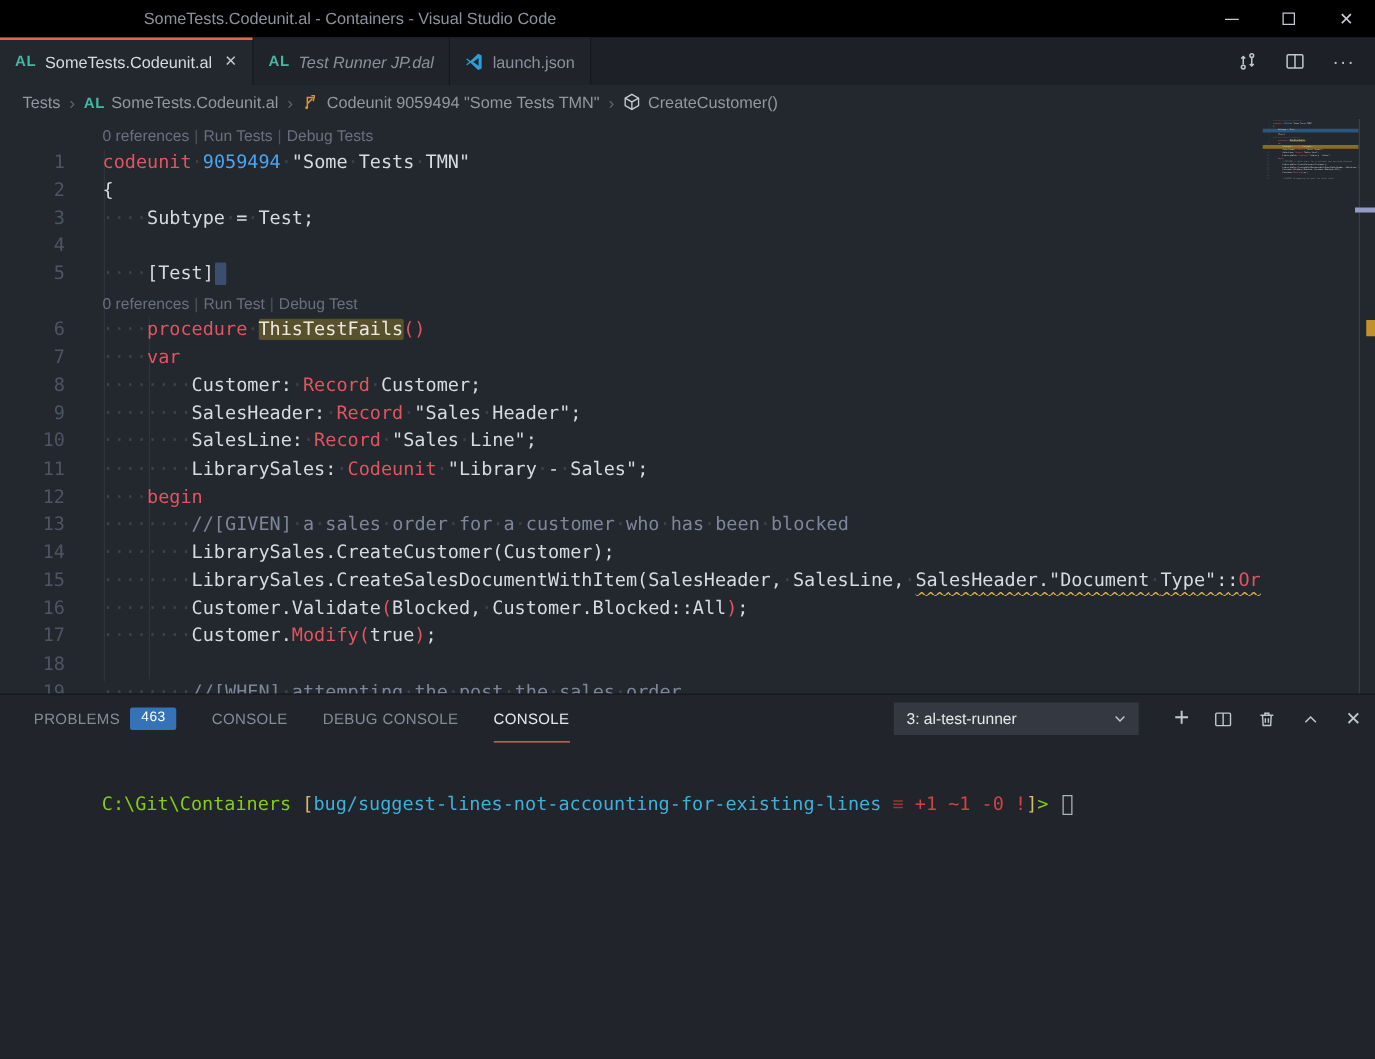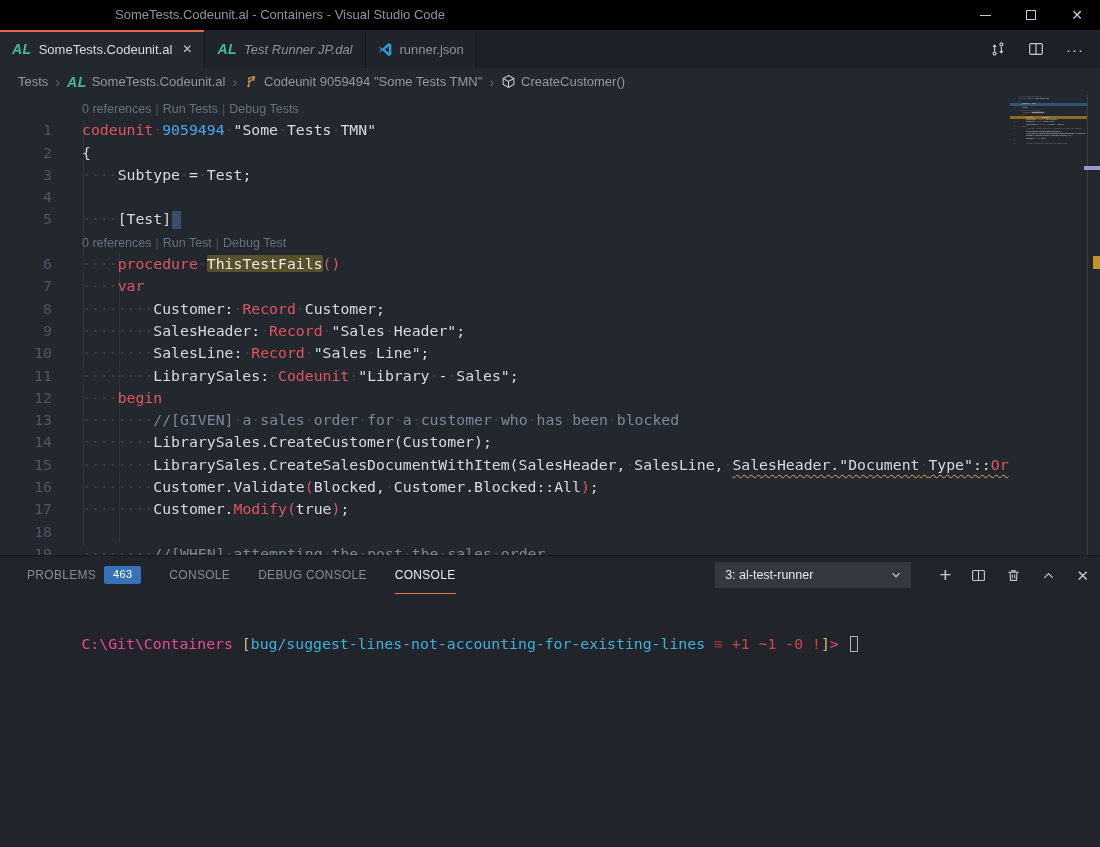--- a/index.html
+++ b/index.html
@@ -16,21 +16,21 @@
   .glyph-max{width:10px;height:10px;border:1px solid #c6cbd3;}
   .glyph-close{font-size:14px;line-height:1;}
 
   
   .tabbar{position:absolute;left:0;top:30px;width:1100px;height:38px;background:#1d2127;display:flex;}
   .tab{height:38px;display:flex;align-items:center;padding:0 12px;font-size:13px;
        border-right:1px solid #15181c;position:relative;color:#8b919c;background:#20242a;}
   .tab.active{background:#23272e;color:#d7dae0;}
   .tab.active::before{content:"";position:absolute;left:0;top:0;right:0;height:2px;background:#e0674a;}
   .tab .al-badge{margin-right:7px;}
-  .al-badge{display:inline-block;font-size:14px;font-weight:bold;color:#45b8a2;letter-spacing:.5px;font-style:italic;}
+  .al-badge{display:inline-block;font-size:12px;font-weight:bold;color:#45b8a2;letter-spacing:.5px;}
   .tab .tab-close{margin-left:10px;font-size:12px;color:#c5cad2;}
   .tab.italic .tab-label{font-style:italic;}
   .vscode-ico{width:15px;height:15px;margin-right:7px;}
   .tab-actions{margin-left:auto;display:flex;align-items:center;gap:22px;padding-right:16px;color:#c2c7cf;}
   .tab-actions svg{display:block;}
   .more-dots{font-size:15px;letter-spacing:1px;color:#c2c7cf;}
 
   
   .breadcrumbs{position:absolute;left:0;top:68px;width:1100px;height:27px;background:#23272e;
                display:flex;align-items:center;padding-left:18px;font-size:13px;color:#9198a1;}
@@ -77,21 +77,21 @@
   .panel-actions{position:absolute;right:0;top:0;height:38px;display:flex;align-items:center;gap:20px;padding-right:18px;}
   .term-select{width:196px;height:26px;background:#333841;color:#e6e8eb;font-size:12.5px;
                display:flex;align-items:center;padding:0 8px 0 10px;margin-right:8px;}
   .term-select .sel-label{flex:1;white-space:nowrap;overflow:hidden;}
   .pa-icon{color:#c2c7cf;display:flex;align-items:center;justify-content:center;}
   .pa-plus{font-size:21px;font-weight:300;line-height:1;margin-top:-2px;}
   .pa-close{font-size:15px;line-height:1;}
 
   .terminal{position:absolute;left:28px;top:58px;right:20px;
             font-family:"DejaVu Sans Mono",monospace;font-size:14.8px;line-height:20px;white-space:pre;}
-  .tp-path{color:#ec4899;}
+  .tp-path{color:#84cc16;}
   .tp-bracket{color:#d7ba6d;}
   .tp-branch{color:#3fb1d8;}
   .tp-dimred{color:#9e3434;}
   .tp-red{color:#cf4545;}
   .term-cursor{display:inline-block;width:8px;height:16px;border:1px solid #aeb4bc;
                vertical-align:text-bottom;margin-left:2px;}
 </style>
 </head>
 <body>
 
@@ -119,21 +119,21 @@
       <span class="tab-close">✕</span>
     </div>
     <div class="tab italic">
       <span class="al-badge">AL</span>
       <span class="tab-label">Test Runner JP.dal</span>
     </div>
     <div class="tab">
       <svg class="vscode-ico" viewBox="0 0 16 16">
         <path d="M11.2 1 4.6 7.3 1.9 5.2 1 5.7 3.7 8 1 10.3l.9.5 2.7-2.1 6.6 6.3 3-1.4v-11z M11.6 4.6v6.8L7 8z" fill="#2c9fd8"></path>
       </svg>
-      <span class="tab-label">runner.json</span>
+      <span class="tab-label">launch.json</span>
     </div>
     <div class="tab-actions">
       <svg width="16" height="16" viewBox="0 0 16 16">
         <g stroke="#c2c7cf" stroke-width="1.2" fill="none">
           <circle cx="4.6" cy="12.6" r="1.5"></circle>
             <circle cx="11.4" cy="3.4" r="1.5"></circle>
           <path d="M4.6 10.6V4.4M3 5.8l1.6-1.6L6.2 5.8"></path>
           <path d="M11.4 5.4v6.2M9.8 10.2l1.6 1.6 1.6-1.6"></path>
         </g>
       </svg>

